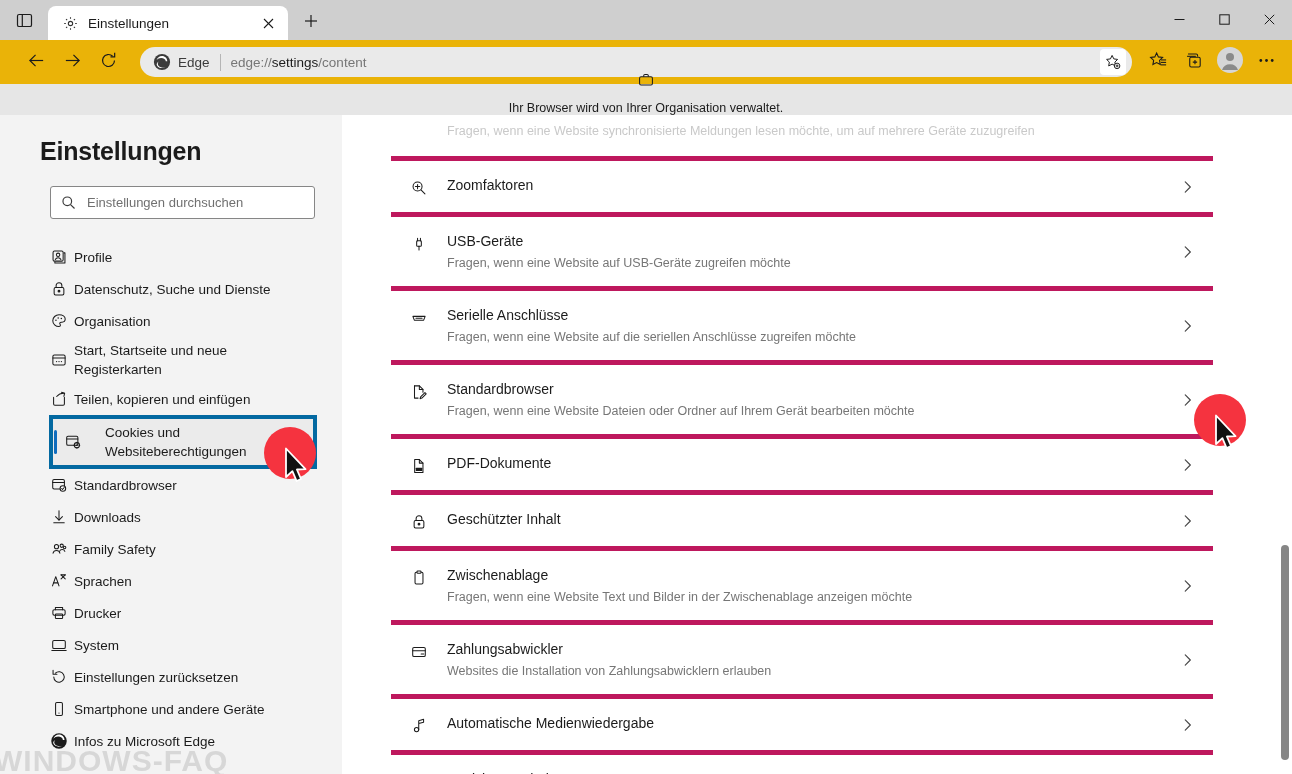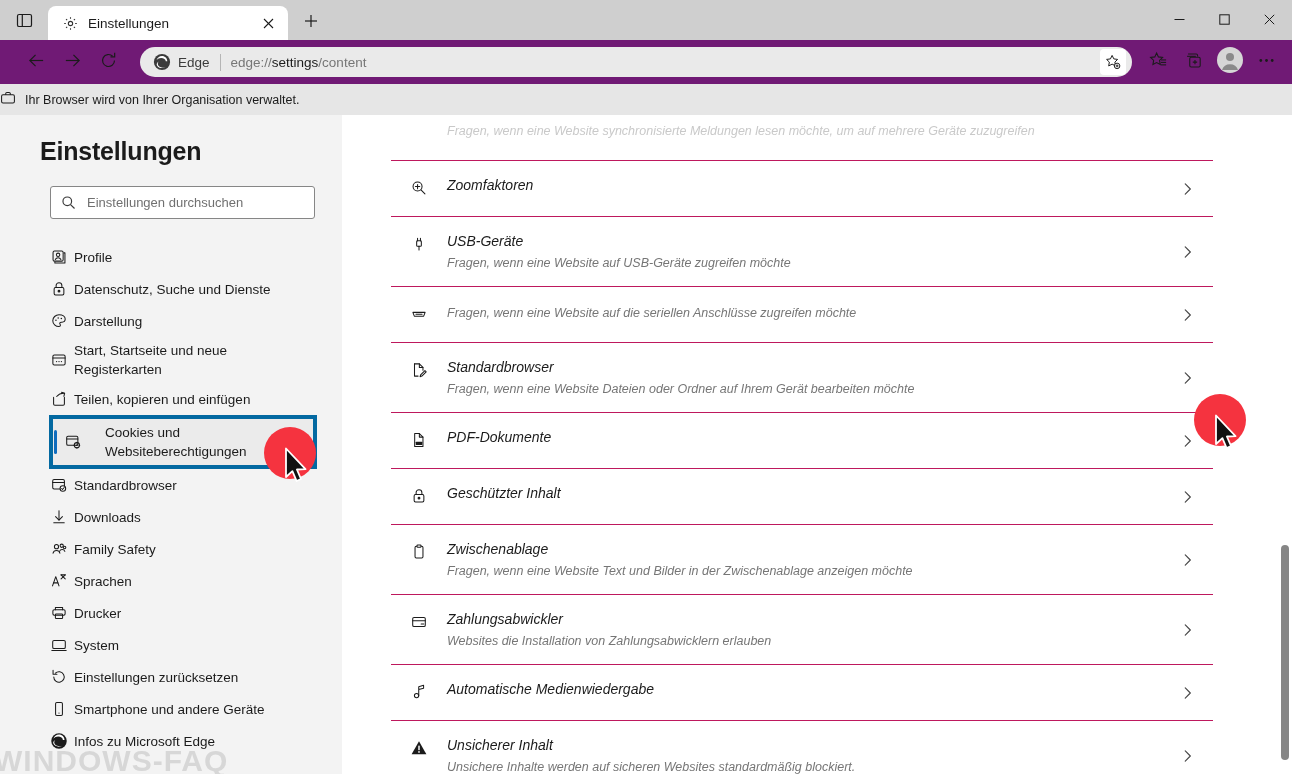--- a/index.html
+++ b/index.html
@@ -64,21 +64,21 @@
   .wc {
     width: 45px; height: 40px;
     display: flex; align-items: center; justify-content: center;
     color: #1b1b1b;
   }
 
   
   .navbar {
     position: absolute; left: 0; top: 40px;
     width: 1292px; height: 44px;
-    background: #701a75;
+    background: #eab308;
     display: flex; align-items: center;
     padding: 8px 8px;
   }
   .navbtn {
     width: 36px; height: 36px; flex: none;
     display: flex; align-items: center; justify-content: center;
     color: #1b1b1b; border-radius: 5px;
   }
   .navbtn.back { margin-left: 10px; }
   .omnibox {
@@ -116,22 +116,23 @@
   .avatar-btn {
     width: 36px; height: 36px; flex: none;
     display: flex; align-items: center; justify-content: center;
   }
 
   
   .org-banner {
     position: absolute; left: 0; top: 84px;
     width: 1292px; height: 31px;
     background: #e6e6e6;
-    display: flex; align-items: center; justify-content: flex-start;
+    display: flex; align-items: center; justify-content: flex-end;
     gap: 9px;
+    flex-direction: column;
   }
   .org-banner .txt { font-size: 12.5px; color: #1b1b1b; }
 
   
   .page {
     position: absolute; left: 0; top: 115px;
     width: 1292px; height: 659px;
     background: #ffffff;
     display: flex;
     overflow: hidden;
@@ -210,24 +211,23 @@
     flex: 1 1 auto; position: relative;
     background: #ffffff;
     overflow: hidden;
   }
   .content-inner {
     position: absolute; left: 49px; top: -10px;
     width: 822px;
   }
   .perm-row {
     position: relative;
-    border-bottom: 1px solid #be185d;
+    border-bottom: 5px solid #be185d;
     padding: 14px 44px 14px 56px;
     min-height: 56px;
-    font-style: italic;
   }
   .perm-row .p-icon {
     position: absolute; left: 18px; top: 17px;
     width: 20px; height: 20px;
     display: flex; align-items: center; justify-content: center;
     color: #1b1b1b;
   }
   .perm-row .p-title {
     font-size: 14px; color: #1b1b1b; line-height: 20px;
   }
@@ -466,21 +466,21 @@
           </div>
           <div class="nav-item">
             <span class="n-icon">
               <svg width="18" height="18" viewBox="0 0 20 20" fill="none" stroke="currentColor" stroke-width="1.15" stroke-linecap="round" stroke-linejoin="round">
                 <path d="M10 3.1c-3.8 0-6.9 2.9-6.9 6.5 0 3.6 3.1 6.5 6.9 6.5 1 0 1.6-.6 1.6-1.4 0-.4-.2-.7-.4-1-.2-.3-.4-.6-.4-1 0-.8.7-1.4 1.5-1.4h1c2 0 3.6-1.5 3.6-3.4 0-3.2-2.9-4.8-6.9-4.8z"></path>
                 <circle cx="6.6" cy="9.2" r="0.85" fill="currentColor" stroke="none"></circle>
                 <circle cx="9.1" cy="6.7" r="0.85" fill="currentColor" stroke="none"></circle>
                 <circle cx="12.6" cy="7.3" r="0.85" fill="currentColor" stroke="none"></circle>
               </svg>
             </span>
-            <span class="n-label">Darstellung</span>
+            <span class="n-label">Organisation</span>
           </div>
           <div class="nav-item">
             <span class="n-icon">
               <svg width="18" height="18" viewBox="0 0 20 20" fill="none" stroke="currentColor" stroke-width="1.15" stroke-linecap="round" stroke-linejoin="round">
                 <rect x="3.2" y="4.4" width="13.6" height="11.2" rx="1.6"></rect>
                 <line x1="3.2" y1="7.8" x2="16.8" y2="7.8"></line>
                 <circle cx="7.3" cy="11.8" r="0.75" fill="currentColor" stroke="none"></circle>
                 <circle cx="10" cy="11.8" r="0.75" fill="currentColor" stroke="none"></circle>
                 <circle cx="12.7" cy="11.8" r="0.75" fill="currentColor" stroke="none"></circle>
               </svg>
@@ -644,20 +644,21 @@
               </svg>
             </span>
           </div>
           <div class="perm-row">
             <span class="p-icon">
               <svg width="18" height="18" viewBox="0 0 20 20" fill="none" stroke="currentColor" stroke-width="1.15" stroke-linecap="round" stroke-linejoin="round">
                 <path d="M3.2 8.2h13.6l-1.6 4.2H4.8z"></path>
                 <line x1="6.6" y1="10.3" x2="13.4" y2="10.3"></line>
               </svg>
             </span>
+            <div class="p-title">Serielle Anschlüsse</div>
             <div class="p-desc">Fragen, wenn eine Website auf die seriellen Anschlüsse zugreifen möchte</div>
             <span class="chev">
               <svg width="15" height="15" viewBox="0 0 16 16" fill="none" stroke="currentColor" stroke-width="1.3" stroke-linecap="round" stroke-linejoin="round">
                 <polyline points="5.6,2.6 11,8 5.6,13.4"></polyline>
               </svg>
             </span>
           </div>
           <div class="perm-row">
             <span class="p-icon">
               <svg width="18" height="18" viewBox="0 0 20 20" fill="none" stroke="currentColor" stroke-width="1.15" stroke-linecap="round" stroke-linejoin="round">

